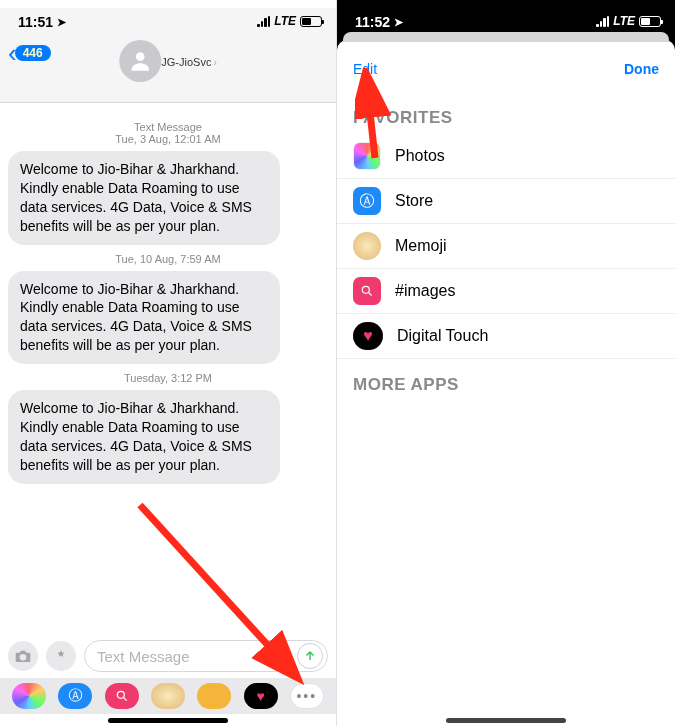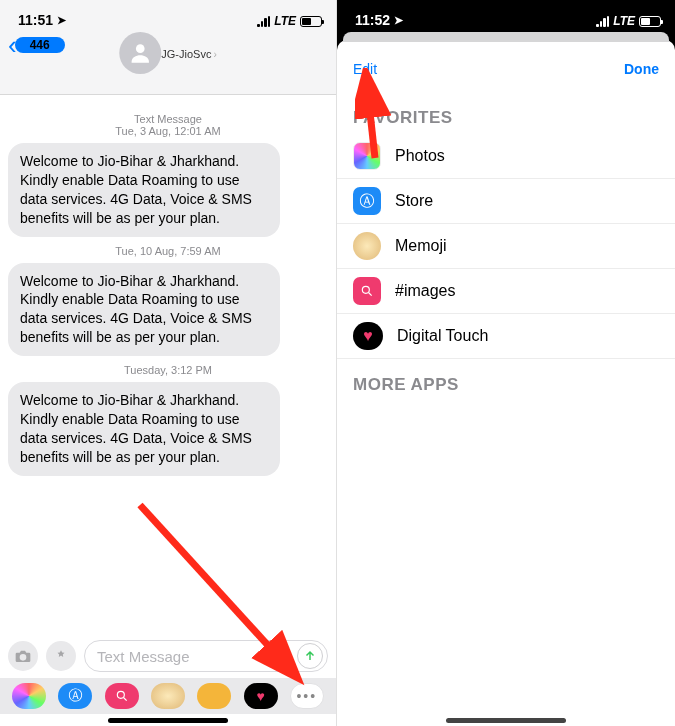--- a/index.html
+++ b/index.html
@@ -1,40 +1,40 @@
 <!DOCTYPE html>
 <html><head>
 <meta charset="utf-8">
 <style>
   * { box-sizing: border-box; margin: 0; padding: 0; font-family: -apple-system, "Helvetica Neue", Arial, sans-serif; }
   body { width: 675px; height: 726px; background: #f0f0f0; display: flex; position: relative; overflow: hidden; }
   .phone { width: 337px; height: 726px; position: relative; background: #fff; overflow: hidden; }
   .phone.left { border-right: 1px solid #e0e0e0; }
   .phone.right { width: 338px; }
   .right-outer-bg { background:#000; }
-  .status-bar { height: 28px; display: flex; justify-content: space-between; align-items: flex-end; padding: 6px 14px 0 18px; font-size: 14px; font-weight: 600; }
+  .status-bar { height: 28px; display: flex; justify-content: space-between; align-items: flex-start; padding: 6px 14px 0 18px; font-size: 14px; font-weight: 600; margin-top: 8px; }
   .status-bar.dark { color: #fff; }
   .status-left { display:flex; align-items:center; gap:4px; }
   .status-right { display: flex; align-items: center; gap: 4px; }
   .signal-bars { display: flex; align-items: flex-end; gap: 1px; height: 11px; }
   .signal-bars span { width: 2.5px; background: currentColor; border-radius:1px; }
   .signal-bars span:nth-child(1){height:3px;} .signal-bars span:nth-child(2){height:6px;}
   .signal-bars span:nth-child(3){height:9px;} .signal-bars span:nth-child(4){height:11px;}
   .battery { width: 22px; height: 11px; border: 1px solid currentColor; border-radius: 3px; position: relative; }
   .battery::after { content:""; position:absolute; right:-3px; top:3px; width:2px; height:4px; background:currentColor; border-radius:0 1px 1px 0; }
   .battery .fill { position:absolute; left:1px; top:1px; bottom:1px; width:45%; background:currentColor; border-radius:1px; }
   .lte { font-size:12px; font-weight:600;font-style:italic; }
   .loc-arrow { font-size:11px; }
 
   
   .msg-header { background:#f5f5f6; border-bottom:1px solid #d8d8d8; padding-bottom:6px; }
   .header-row { display:flex; align-items:flex-start; padding: 4px 8px 0; height:60px; position:relative; }
   .back-pill { display:flex; align-items:center; color:#007aff; font-size:20px; font-weight:400; }
   .back-pill .chev { font-size:26px; line-height:1; }
-  .back-pill .count { background:#007aff; color:#000000; font-size:12px; font-weight:600; padding:1px 15px; border-radius:12px; margin-left:-2px; }
+  .back-pill .count { background:#007aff; color:#fef9c3; font-size:12px; font-weight:600; padding:1px 8px; border-radius:12px; margin-left:-2px; }
   .contact { position:absolute; left:50%; transform:translateX(-50%); display:flex; align-items:center; top:4px;}
   .avatar { width:42px; height:42px; border-radius:50%; background:#c9c9ce; display:flex; align-items:center; justify-content:center; }
   .avatar svg { width:26px; height:26px; fill:#fff; }
   .contact-name { font-size:11px; color:#333; margin-top:2px; display:flex; align-items:center; gap:2px; }
   .contact-name .chev-s { color:#b0b0b0; font-size:10px; }
 
   .thread { padding: 10px 8px 0; height: calc(100% - 180px); overflow:hidden; }
   .daylabel { text-align:center; font-size:11px; color:#8a8a8e; margin:8px 0 6px; }
   .daylabel .line2 { display:block; }
   .bubble { background:#e9e9eb; border-radius:16px; padding:9px 12px; font-size:14px; color:#000; line-height:1.35; max-width:85%; margin-bottom:8px; }

